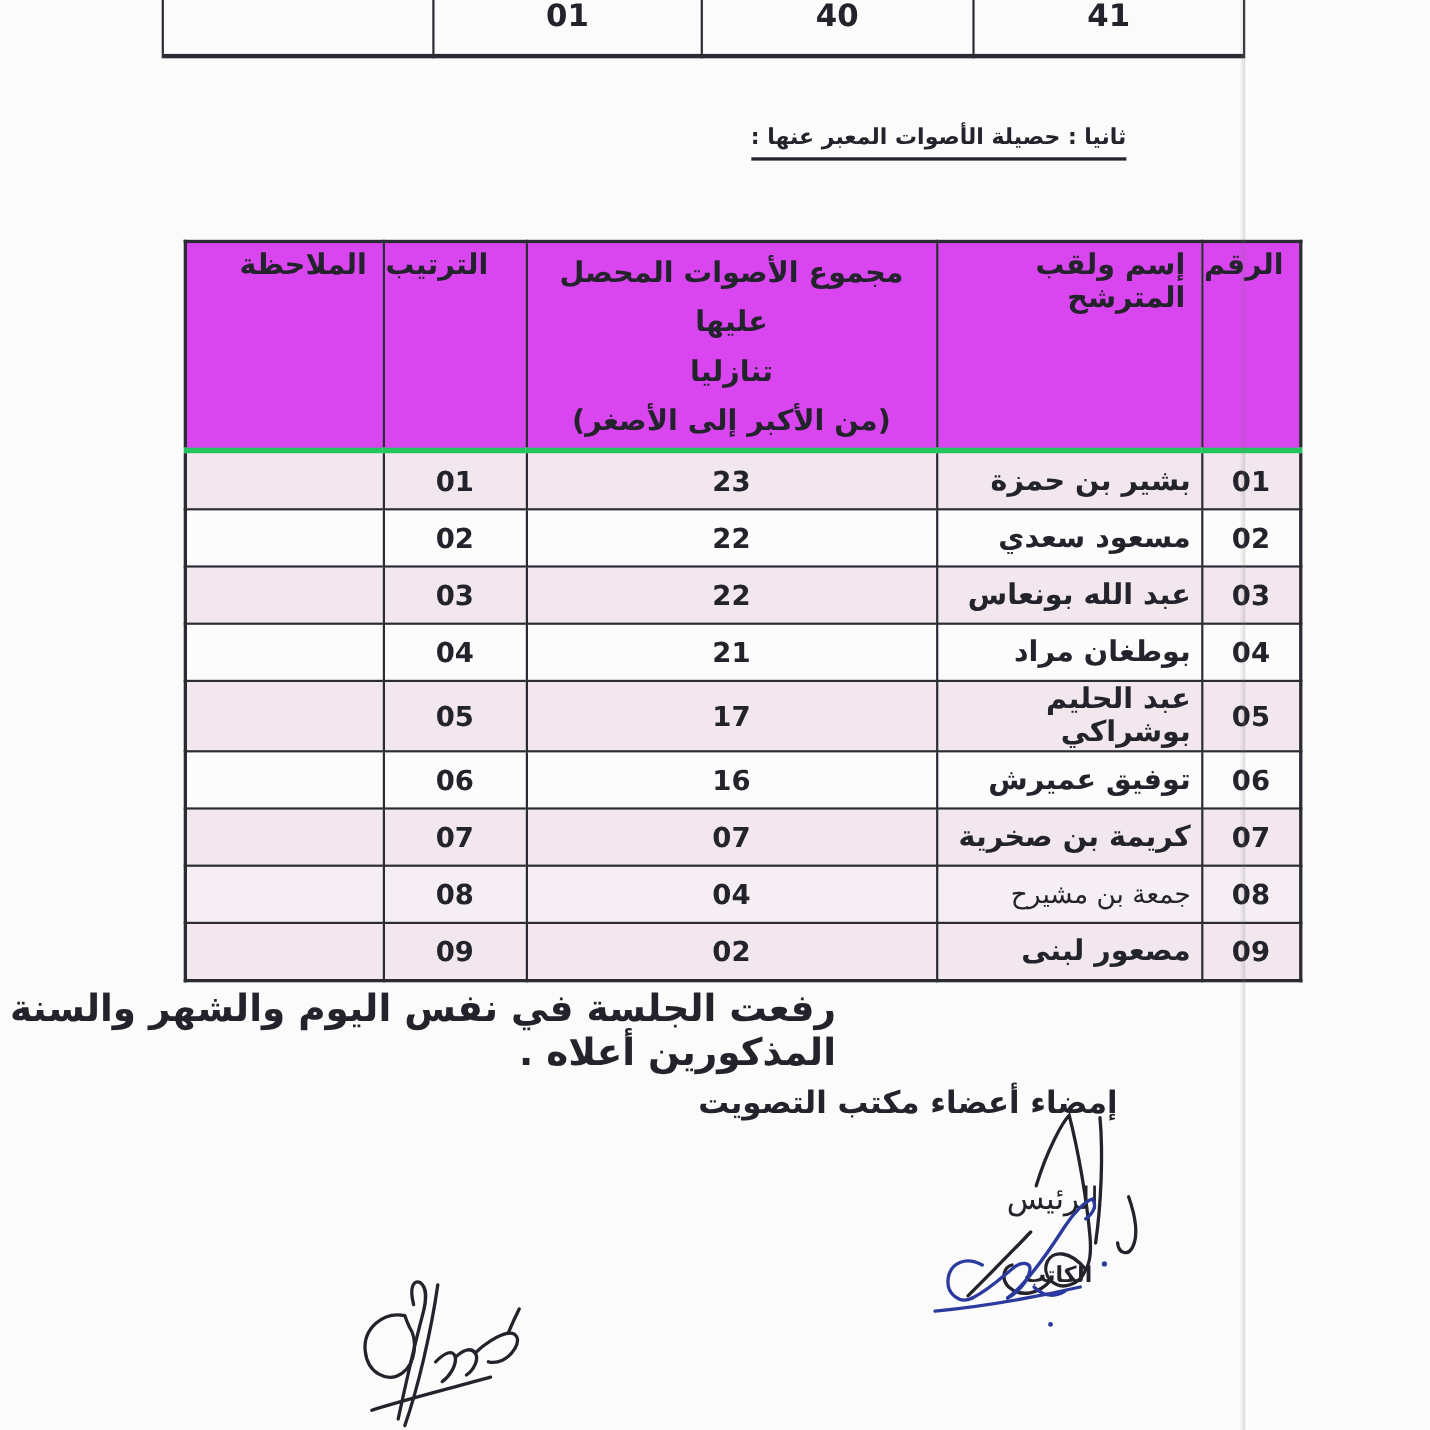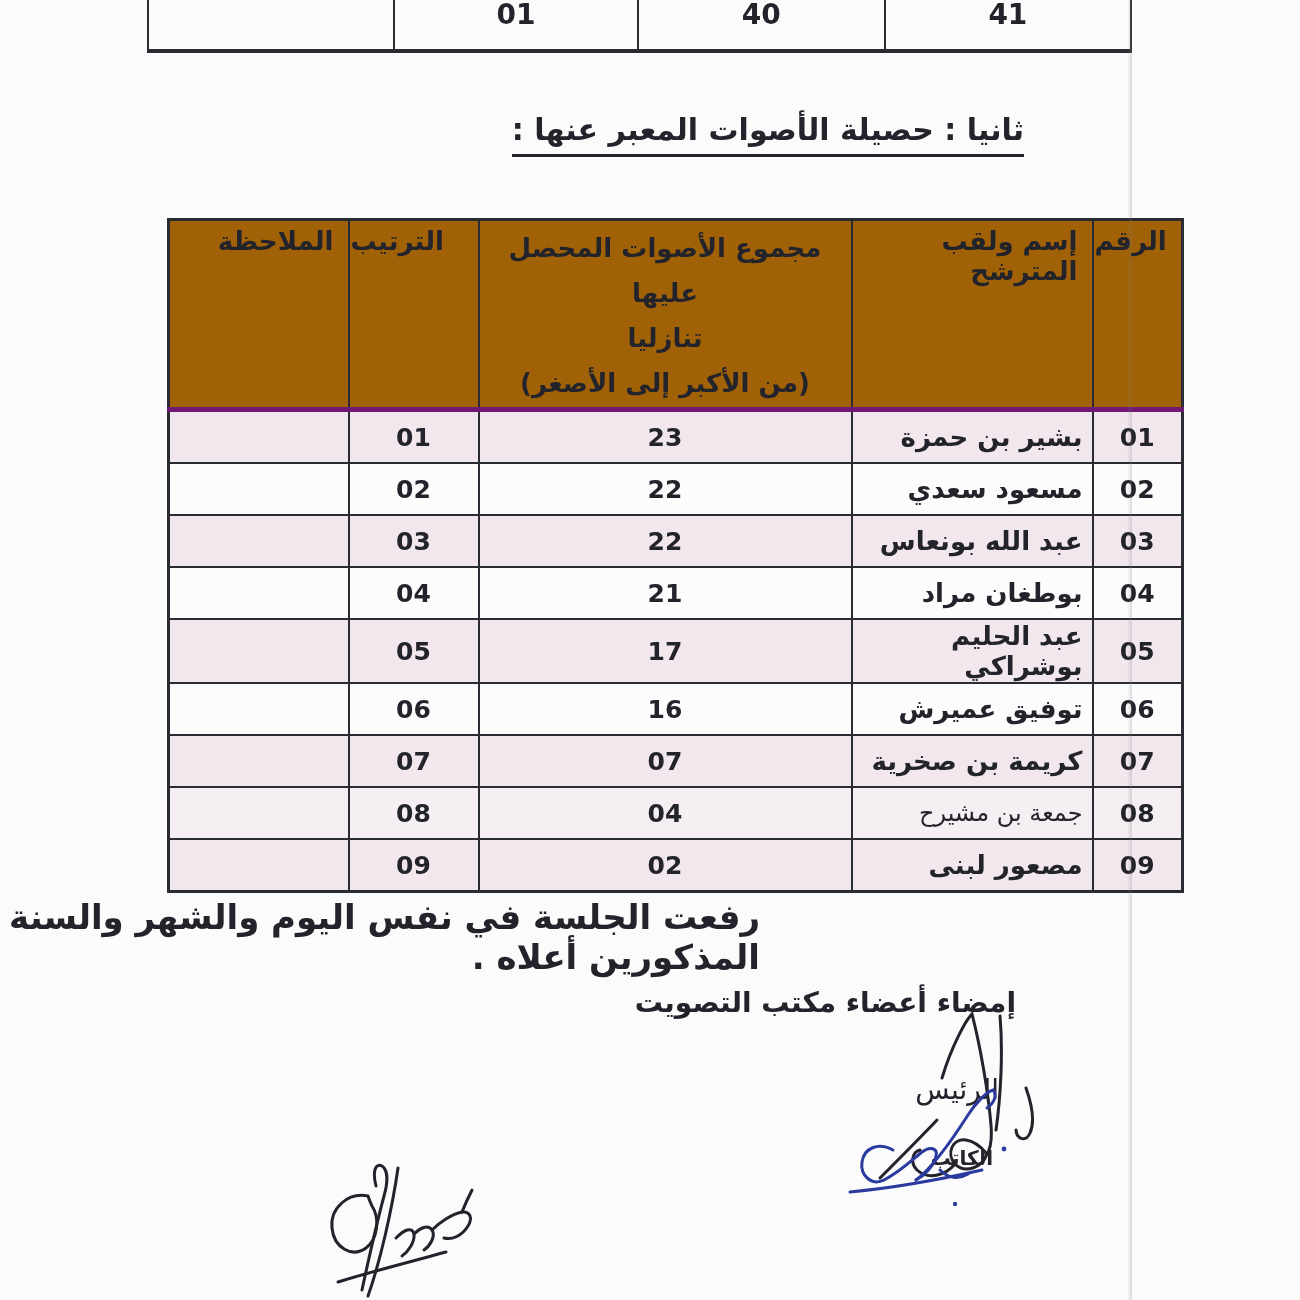--- a/index.html
+++ b/index.html
@@ -25,21 +25,21 @@
     border-top: none;
     height: 50px;
     text-align: center; vertical-align: top;
     font-weight: bold; font-size: 28px;
     padding-top: 4px;
   }
   .top-table { border-bottom: 4px solid #2b2b33; }
   
   .section-title {
     position: absolute; top: 112px; right: 108px;
-    font-size: 30px; font-weight: bold;
+    font-size: 20px; font-weight: bold;
     direction: rtl;
     border-bottom: 3px solid #23232c;
     padding-bottom: 7px;
     letter-spacing: 0.5px;
   }
   
   .results-table {
     position: absolute; left: 167px; top: 218px;
     width: 1014px;
     border-collapse: collapse; table-layout: fixed;
@@ -48,22 +48,22 @@
   }
   .results-table th, .results-table td {
     border: 2px solid #2b2b33;
     overflow: hidden;
   }
   .results-table thead th {
     vertical-align: top;
     padding-top: 5px;
     height: 137px;
     font-size: 26px; font-weight: bold;
-    border-bottom: 5px solid #701a75;
-    background: #a16207;
+    border-bottom: 5px solid #22c55e;
+    background: #d946ef;
   }
   .th-center { text-align: left; }
   .th-start  { text-align: right; padding-right: 14px; }
   .votes-header-line { line-height: 45px; text-align: center; }
   .results-table tbody td {
     height: 48px;
     font-size: 25px; font-weight: bold;
     text-align: center; vertical-align: middle;
   }
   .results-table tbody td.name-cell {

